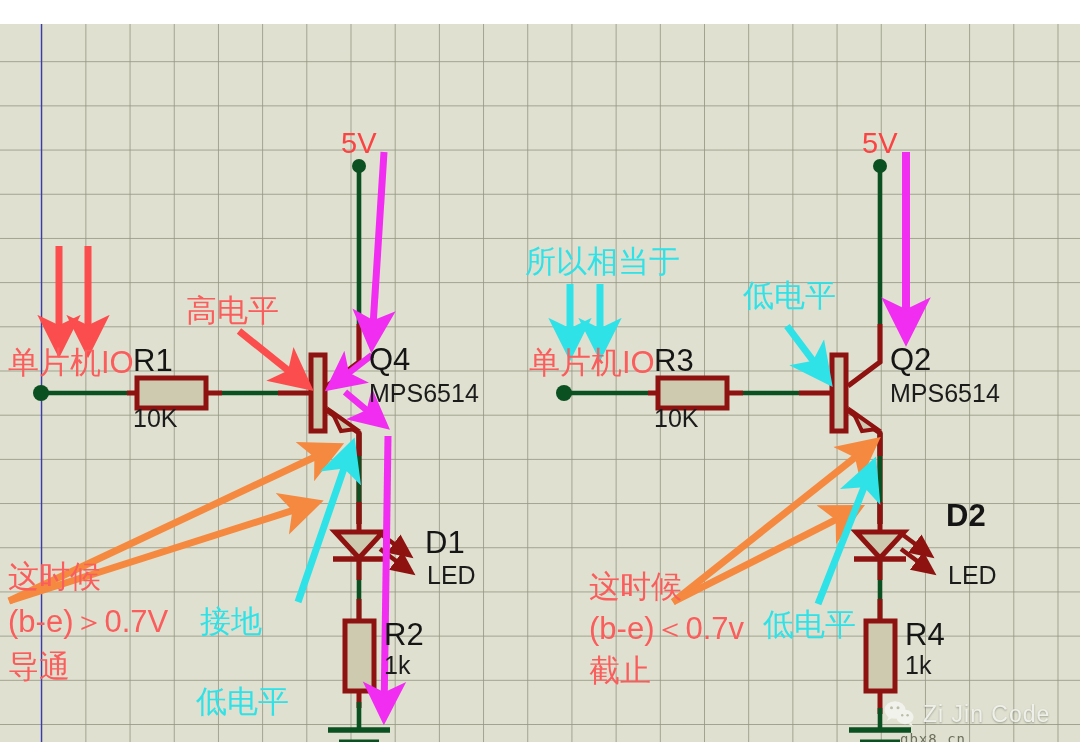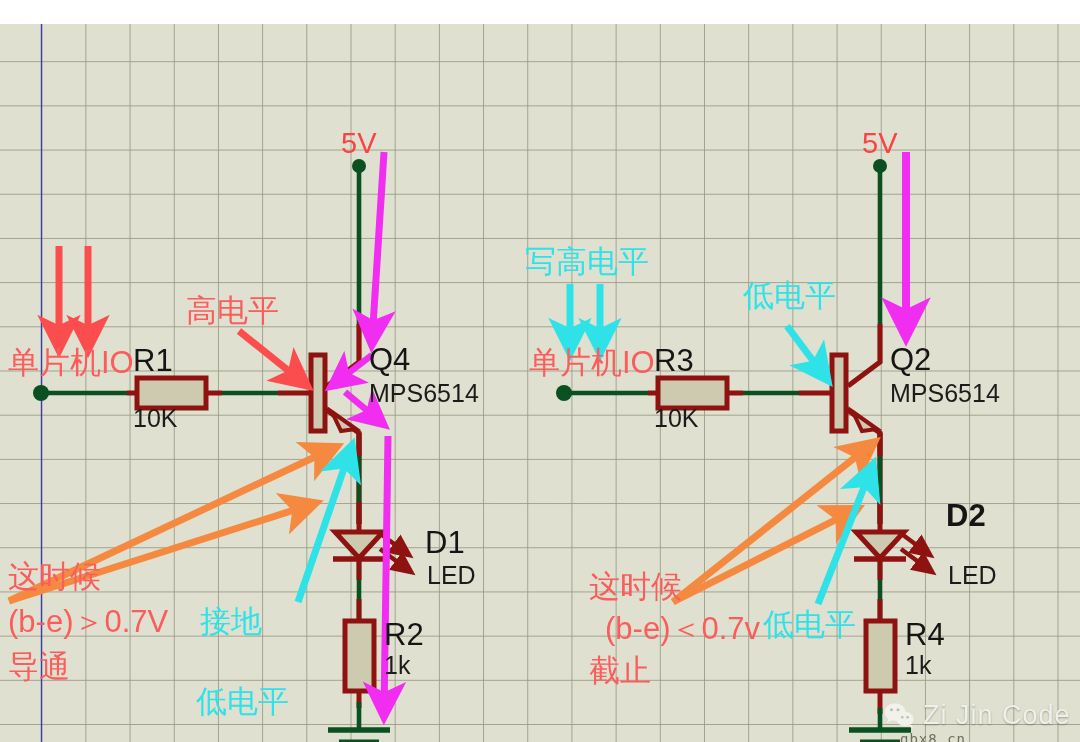--- a/index.html
+++ b/index.html
@@ -67,21 +67,21 @@
     position: absolute;
     left: 884px;
     top: 676px;
     display: flex;
     align-items: center;
     gap: 7px;
     opacity: 0.93;
   }
   #wm .wm-text {
     color: #f2f2ee;
-    font-size: 27px;
+    font-size: 23px;
     letter-spacing: 1px;
     text-shadow: 0 1px 2px rgba(90,95,80,0.55);
   }
   #wm2 {
     position: absolute;
     left: 900px;
     top: 707px;
     color: #6c6f5c;
     font-size: 14px;
     font-family: "DejaVu Sans Mono", monospace;
@@ -249,40 +249,40 @@
 
   <div class="lbl red-ann multi" style="left:8px; top:533px;">这时候</div>
   <div class="lbl red-ann multi" style="left:8px; top:578px;">(b-e)＞0.7V</div>
   <div class="lbl red-ann multi" style="left:8px; top:623px;">导通</div>
 
   <div class="lbl cyan-ann multi" style="left:200px; top:578px;">接地</div>
   <div class="lbl cyan-ann multi" style="left:196px; top:658px;">低电平</div>
 
   <div class="lbl red-5v" style="left:862px; top:104px;">5V</div>
 
-  <div class="lbl cyan-ann" style="left:525px; top:222px;">写高电平</div>
+  <div class="lbl cyan-ann" style="left:525px; top:222px;">所以相当于</div>
 
   <div class="lbl cyan-ann" style="left:743px; top:256px;">低电平</div>
 
   <div class="lbl red-ann" style="left:529px; top:323px;">单片机IO</div>
 
   <div class="lbl black-ref" style="left:654px; top:321px;">R3</div>
   <div class="lbl black-val" style="left:654px; top:381px;">10K</div>
 
   <div class="lbl black-ref" style="left:890px; top:320px;">Q2</div>
   <div class="lbl black-val" style="left:890px; top:356px;">MPS6514</div>
 
   <div class="lbl black-ref" style="left:946px; top:476px;font-weight:bold;">D2</div>
   <div class="lbl black-val" style="left:948px; top:538px;">LED</div>
 
   <div class="lbl black-ref" style="left:905px; top:595px;">R4</div>
   <div class="lbl black-val" style="left:905px; top:628px;">1k</div>
 
   <div class="lbl red-ann multi" style="left:589px; top:543px;">这时候</div>
-  <div class="lbl red-ann multi" style="left:605px; top:585px;">(b-e)＜0.7v</div>
+  <div class="lbl red-ann multi" style="left:589px; top:585px;">(b-e)＜0.7v</div>
   <div class="lbl red-ann multi" style="left:589px; top:627px;">截止</div>
 
   <div class="lbl cyan-ann" style="left:763px; top:585px;">低电平</div>
 
   <div id="wm">
     <svg width="32" height="28" viewBox="0 0 32 28">
       <ellipse cx="11" cy="10" rx="10.5" ry="8.8" fill="#f4f4ef"></ellipse>
       <path d="M5,16 L3,21 L8.6,17.6 Z" fill="#f4f4ef"></path>
       <circle cx="7.5" cy="7.8" r="1.5" fill="#b8bba5"></circle>
       <circle cx="14" cy="7.8" r="1.5" fill="#b8bba5"></circle>

